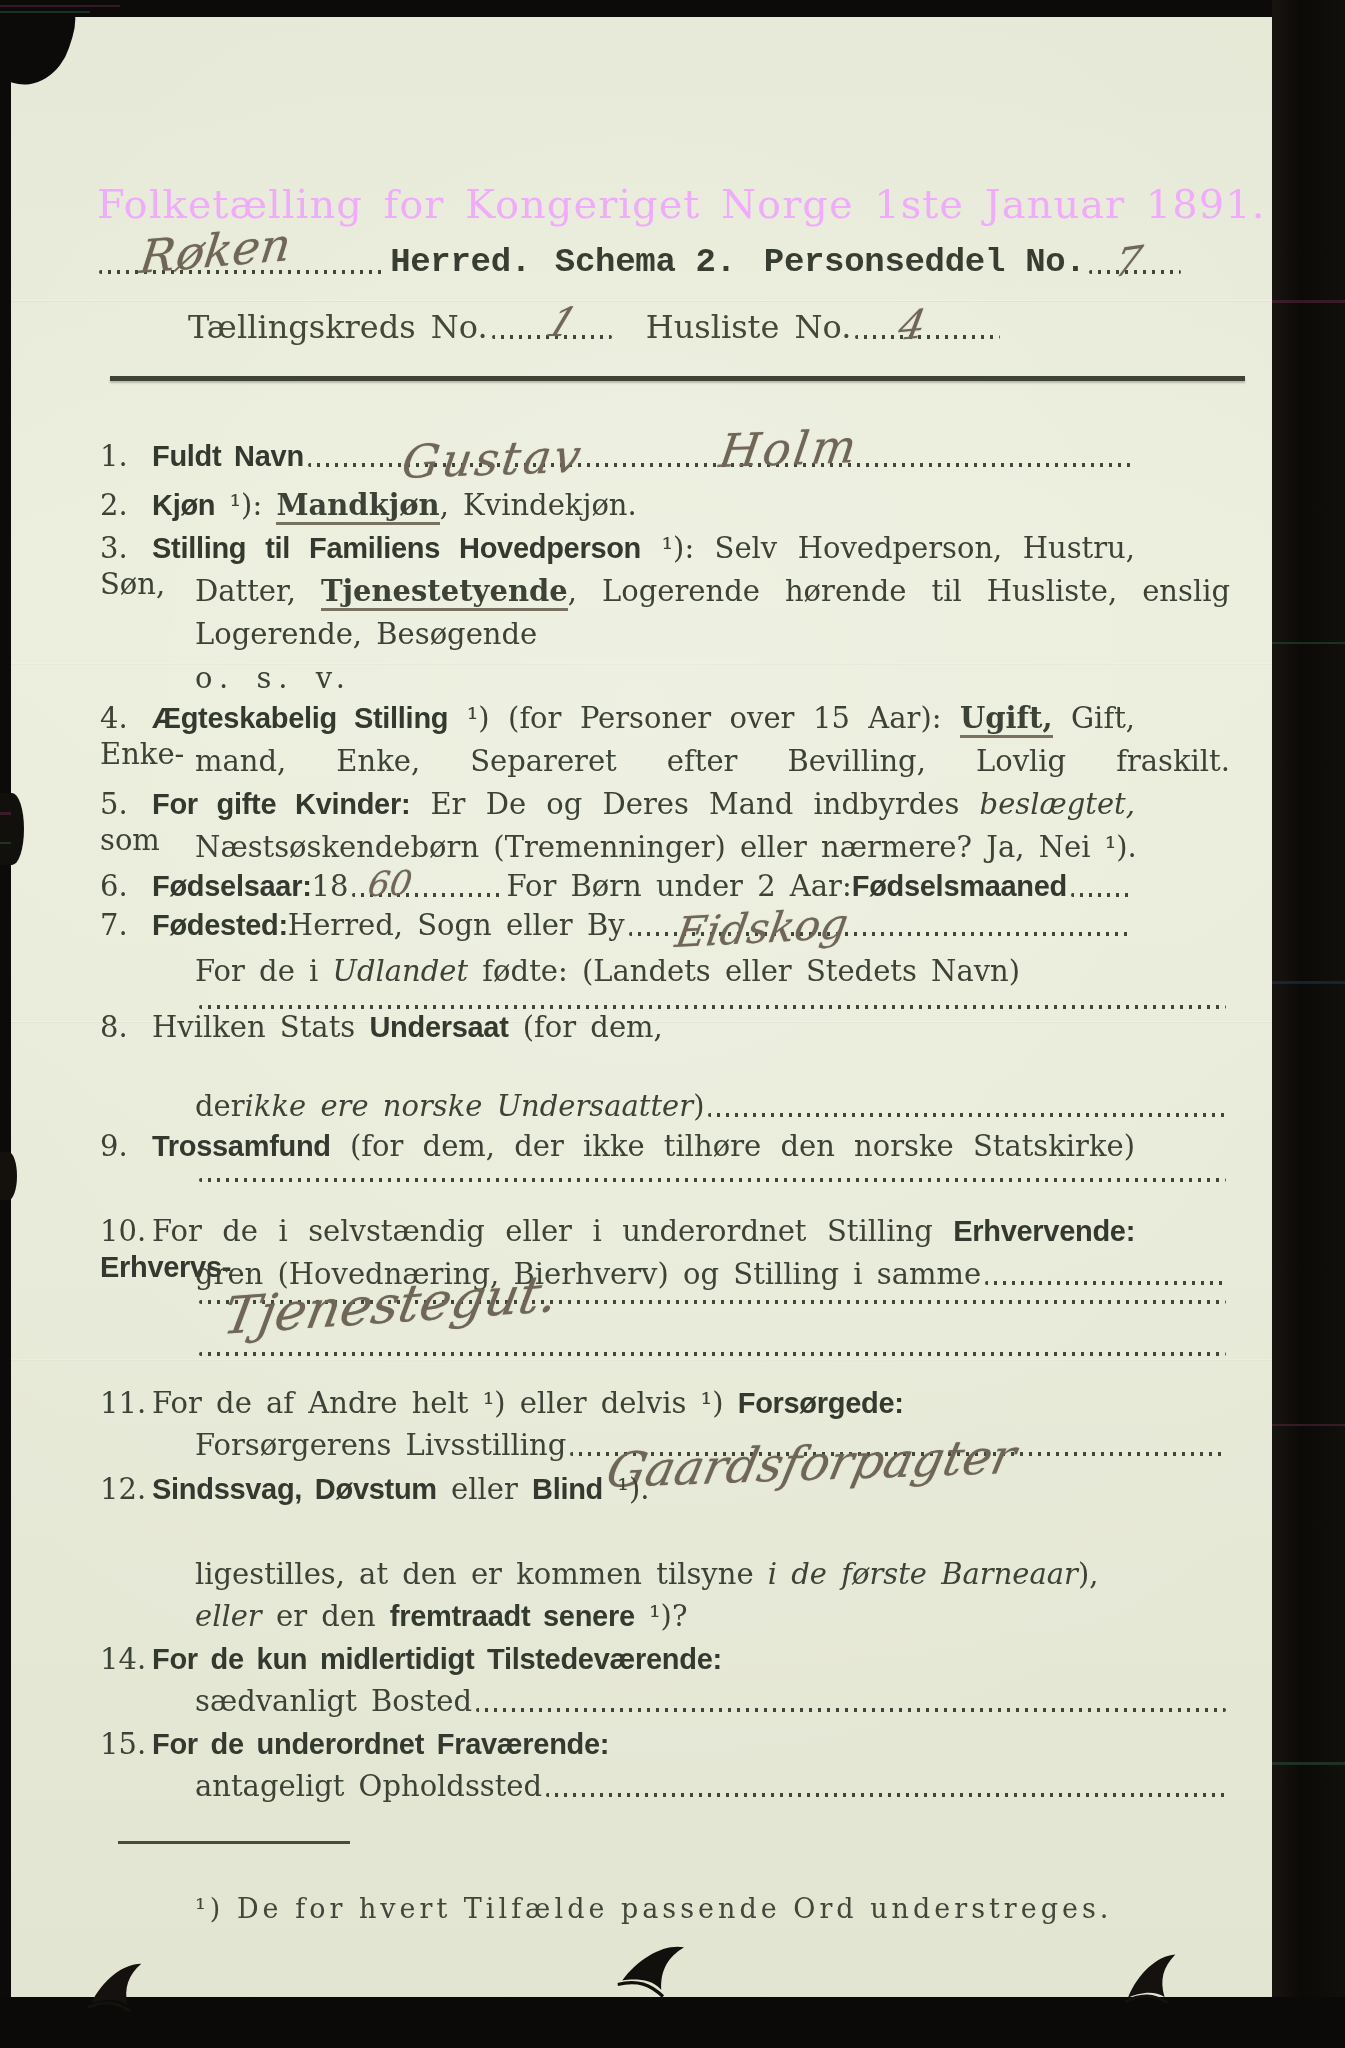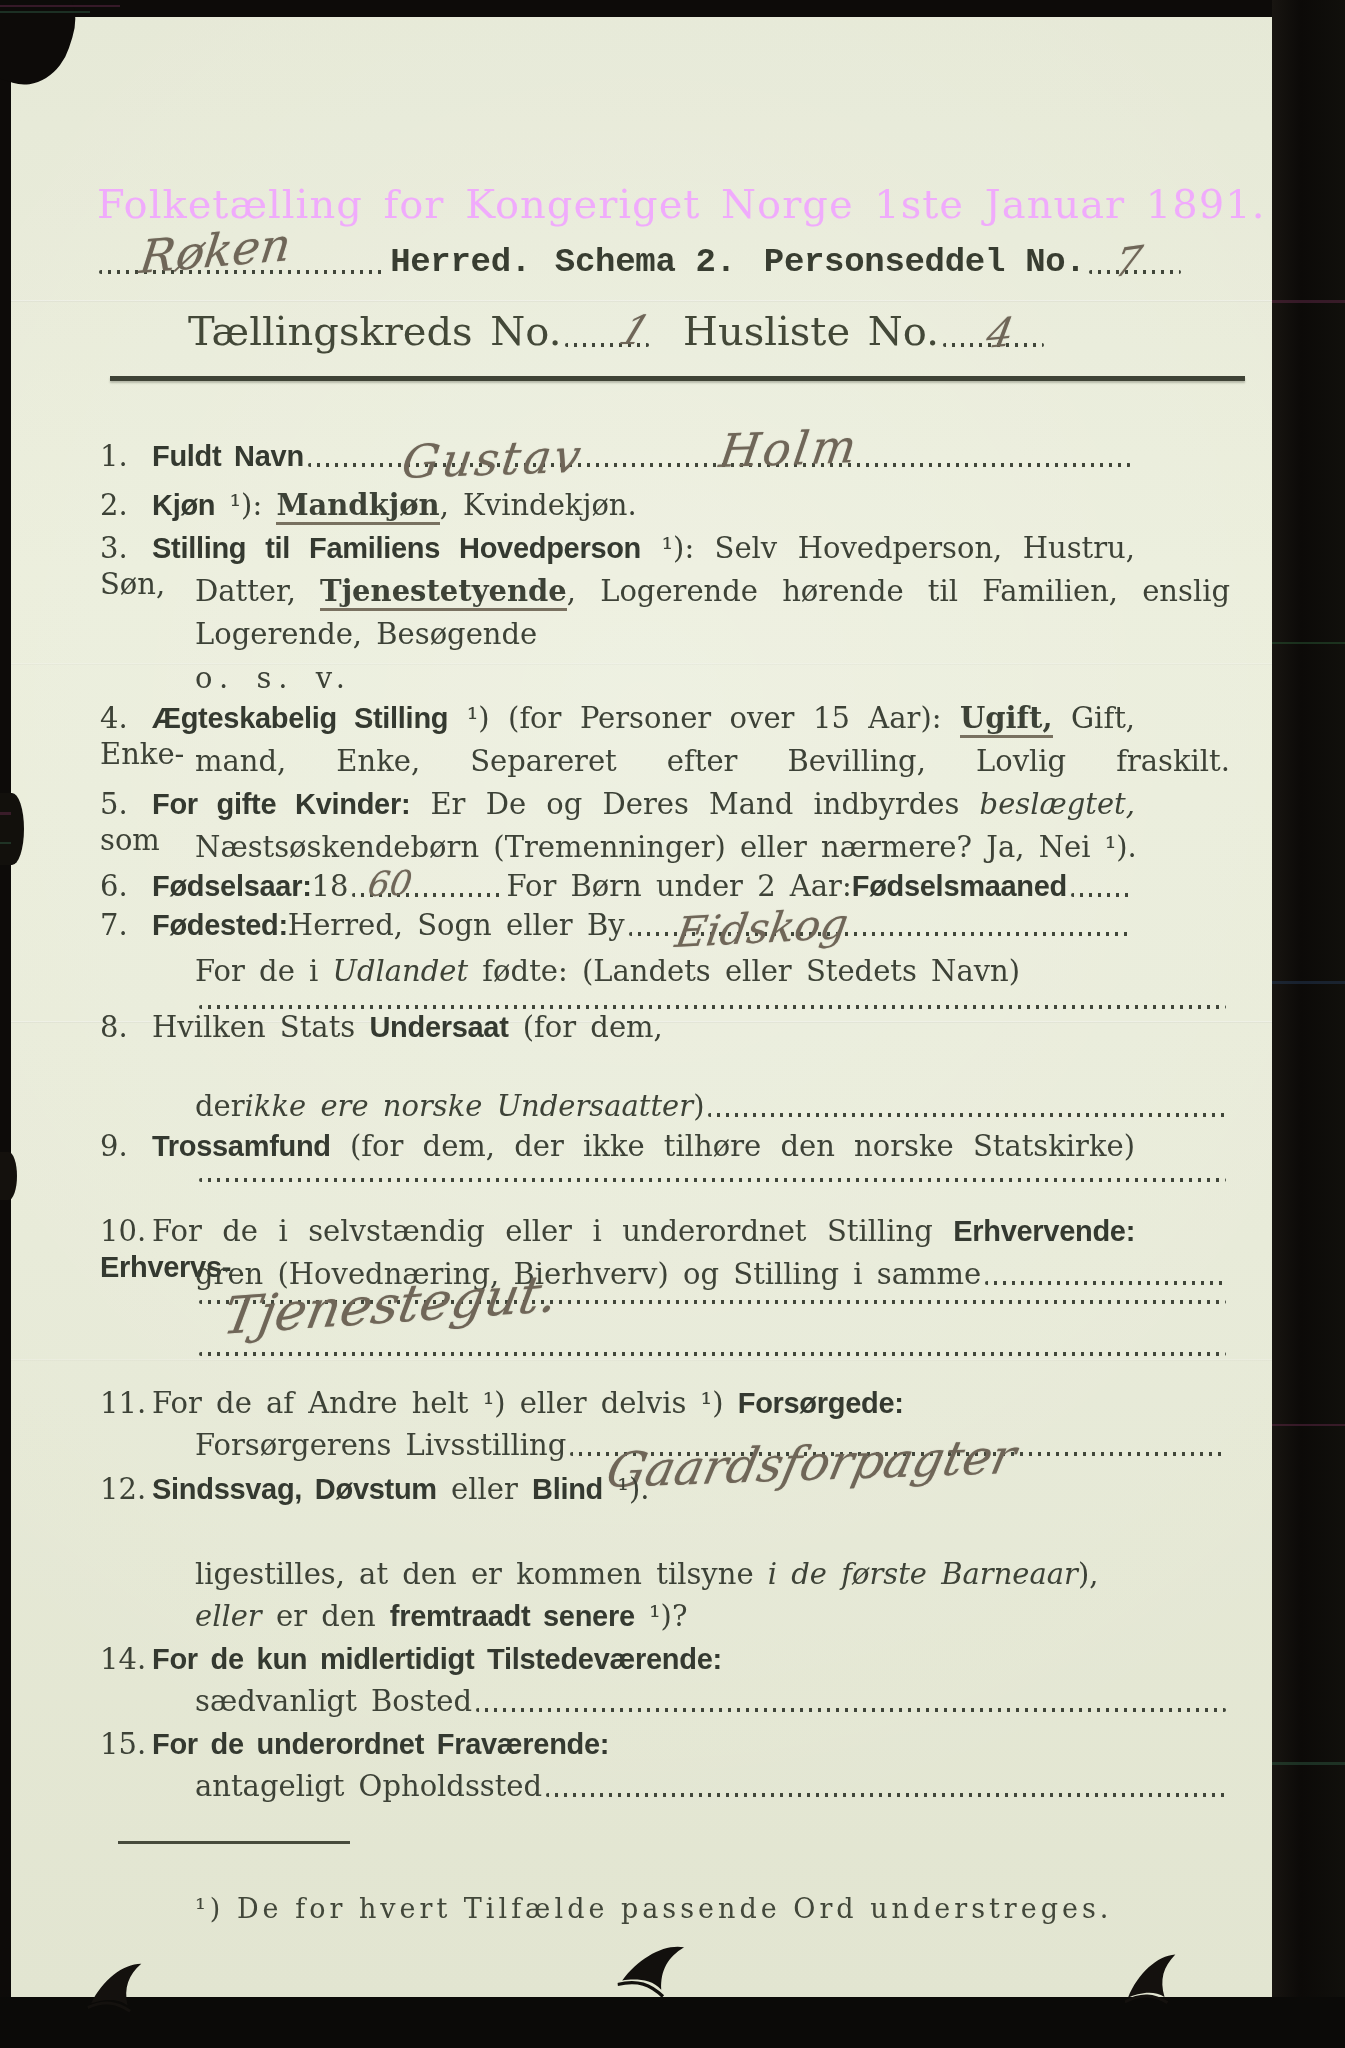--- a/index.html
+++ b/index.html
@@ -25,21 +25,21 @@
   .smudge2{position:absolute;left:0;top:1152px;width:17px;height:48px;background:#14110d;border-radius:0 60% 60% 0;z-index:5;}
   .noise{position:absolute;z-index:6;opacity:.55;}
   
   .title{position:absolute;left:97px;top:181px;z-index:3;font-size:40px;color:#f0abfc;
     letter-spacing:1px;word-spacing:7px;white-space:nowrap;}
   .hrow{position:absolute;display:flex;align-items:baseline;z-index:3;white-space:nowrap;}
   .hrow2{left:95px;top:243px;width:1090px;}
   .hrow3{left:188px;top:308px;width:860px;}
   .hb{font-family:Liberation Mono, monospace;font-weight:700;font-size:34px;color:#383d31;
     letter-spacing:-.3px;}
-  .hs{font-size:40px;color:#434838;word-spacing:5px;text-align:center;}
+  .hs{font-size:32px;color:#434838;word-spacing:5px;text-align:center;}
   .ml24{margin-left:24px;} .ml28{margin-left:28px;} .ml30{margin-left:30px;}
   .rule1{position:absolute;left:110px;top:376px;width:1135px;height:5px;background:#3f4336;z-index:3;
     box-shadow:0 2px 2px rgba(60,64,50,.3);}
   .rule2{position:absolute;left:118px;top:1841px;width:232px;height:3px;background:#474b3c;z-index:3;}
   
   .fl{position:absolute;left:100px;width:1035px;z-index:3;font-size:29px;line-height:36px;
     color:#3d4237;word-spacing:5px;white-space:nowrap;}
   .fl .num{display:inline-block;min-width:52px;}
   .j{white-space:normal;text-align:justify;text-align-last:justify;}
   .c{padding-left:95px;}
@@ -109,21 +109,21 @@
 
   <div class="fl fx" style="top:438px">
       <span class="num">1.</span>
       <span class="b">Fuldt Navn</span>
       <span class="dt fill">
         <span class="hw hw-name">Gustav      Holm</span>
       </span>
     </div>
   <div class="fl" style="top:487px"><span class="num">2.</span><span class="b">Kjøn</span><span class="n"> ¹): </span><span class="n u">Mandkjøn</span><span class="n">, Kvindekjøn.</span></div>
   <div class="fl j" style="top:530px"><span class="num">3.</span><span class="b">Stilling til Familiens Hovedperson</span><span class="n"> ¹): Selv Hovedperson, Hustru, Søn,</span></div>
-  <div class="fl j c" style="top:573px"><span class="n">Datter, </span><span class="n u">Tjenestetyende</span><span class="n">, Logerende hørende til Familien, enslig</span></div>
+  <div class="fl j c" style="top:573px"><span class="n">Datter, </span><span class="n u">Tjenestetyende</span><span class="n">, Logerende hørende til Husliste, enslig</span></div>
   <div class="fl c" style="top:616px"><span class="n">Logerende, Besøgende</span></div>
   <div class="fl c" style="top:660px"><span class="n sp">o. s. v.</span></div>
   <div class="fl j" style="top:700px"><span class="num">4.</span><span class="b">Ægteskabelig Stilling</span><span class="n"> ¹) (for Personer over 15 Aar): </span><span class="n u">Ugift,</span><span class="n"> Gift, Enke-</span></div>
   <div class="fl j c" style="top:743px"><span class="n">mand, Enke, Separeret efter Bevilling, Lovlig fraskilt.</span></div>
   <div class="fl j" style="top:786px"><span class="num">5.</span><span class="b">For gifte Kvinder:</span><span class="n"> Er De og Deres Mand indbyrdes </span><span class="n i">beslægtet,</span><span class="n"> som</span></div>
   <div class="fl c" style="top:829px"><span class="n">Næstsøskendebørn (Tremenninger) eller nærmere?  Ja, Nei ¹).</span></div>
   <div class="fl fx" style="top:868px">
       <span class="num">6.</span>
       <span class="b">Fødselsaar:</span>
       <span class="n"> 18</span>

